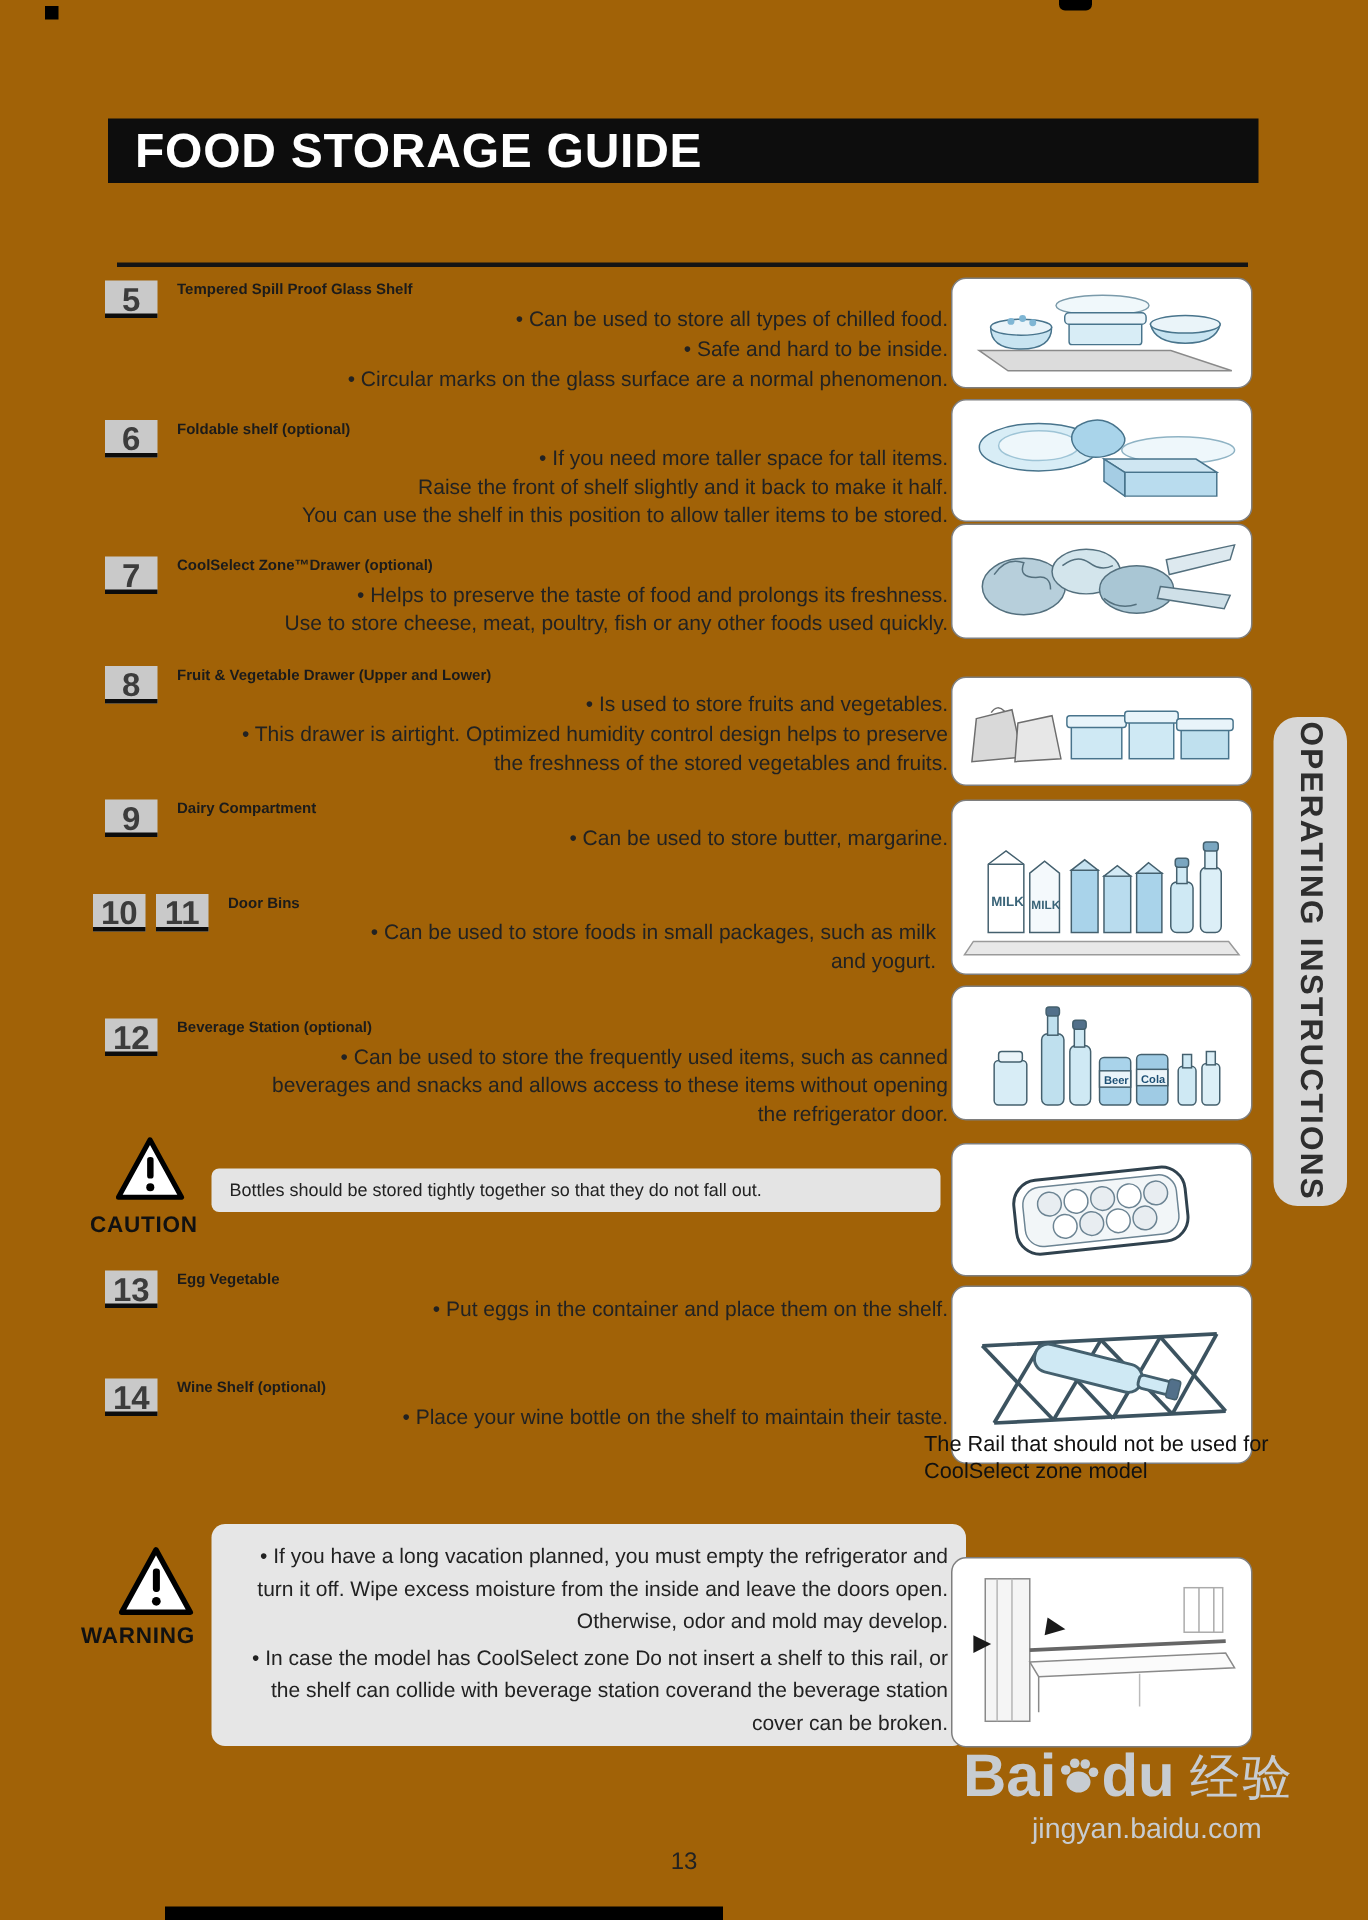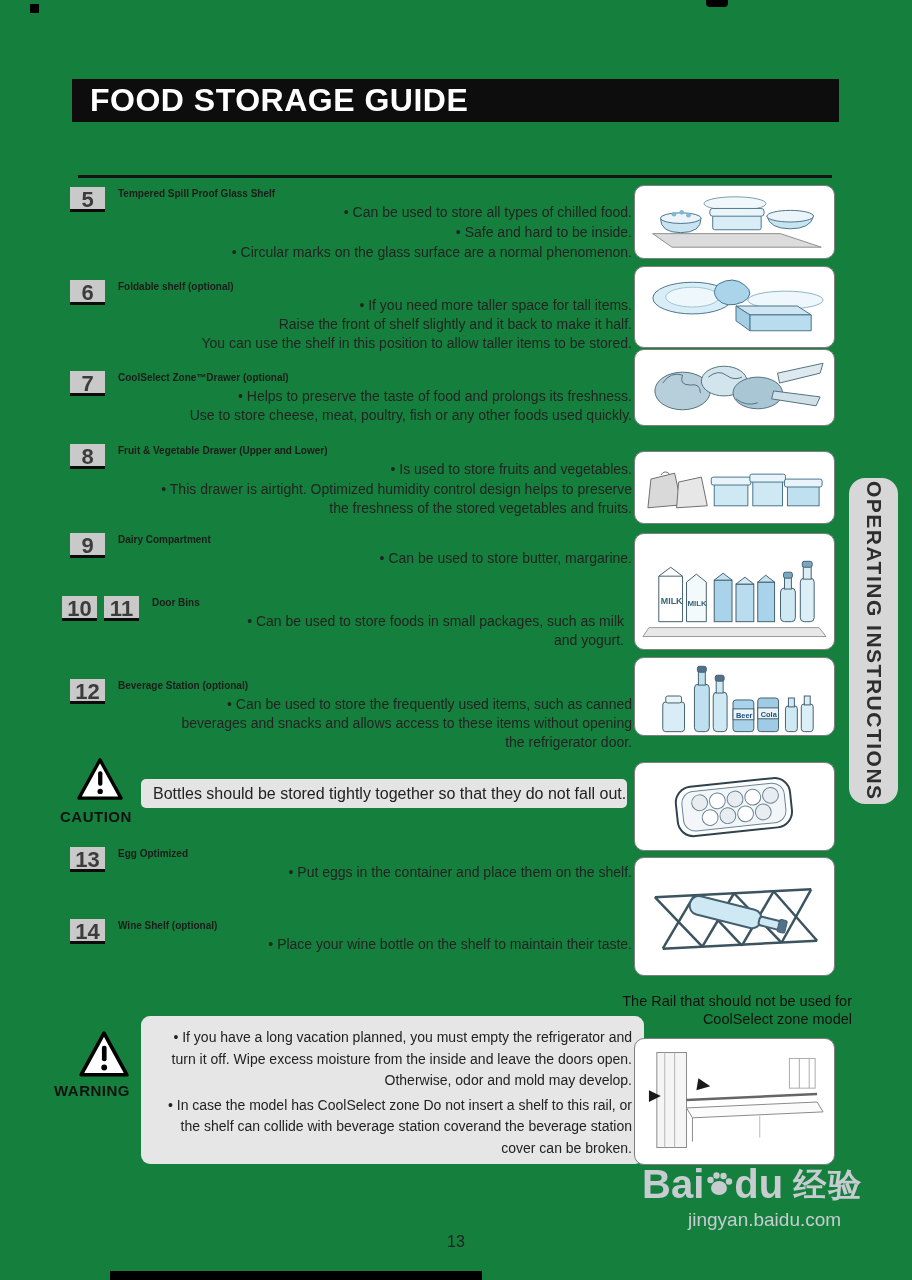--- a/index.html
+++ b/index.html
@@ -1,19 +1,19 @@
 <!DOCTYPE html>
 <html><head>
 <meta charset="utf-8">
 <style>
   * { box-sizing: border-box; }
   body { margin:0; background:#e9e9e9; }
   .page {
     position:relative; width:912px; height:1280px; margin:0 auto;
-    background:#15803d; overflow:hidden;
+    background:#a16207; overflow:hidden;
     font-family:"Liberation Sans", sans-serif; color:#1b1b1b;padding-left:44px;
   }
   .artifact { position:absolute; background:#000; }
 
   .title-bar {
     position:absolute; left:72px; top:79px; width:767px; height:43px;
     background:#0d0d0d; display:flex; align-items:center;
   }
   .title-text { color:#fff; font-size:32px; font-weight:bold; letter-spacing:0.5px; padding-left:18px; }
 
@@ -52,38 +52,38 @@
     writing-mode:vertical-rl; white-space:nowrap;
     font-size:21px; font-weight:bold; letter-spacing:1.5px; color:#2e2e2e;
   }
 
   .tri-icon { position:absolute; }
   .sign-label { position:absolute; font-size:15px; font-weight:bold; letter-spacing:0.5px; color:#111; }
 
   .caution-pill {
     position:absolute; left:141px; top:779px; width:486px; height:29px;
     background:#e4e4e4; border-radius:5px;
-    font-size:16px; line-height:29px; padding-left:12px; color:#222;
+    font-size:12px; line-height:29px; padding-left:12px; color:#222;
   }
   .warning-box {
     position:absolute; left:141px; top:1016px; width:503px; height:148px;
     background:#e6e6e6; border-radius:9px; padding:11px 12px;
   }
   .warning-box .bullets li { line-height:21.5px; margin-bottom:3px; }
 
   .rail-caption {
-    position:absolute; left:616px; top:992px; width:236px;
-    text-align:right; font-size:14.5px; line-height:18px; white-space:pre-line; color:#111;
+    position:absolute; left:616px; top:954px; width:236px;
+    text-align:left; font-size:14.5px; line-height:18px; white-space:pre-line; color:#111;
   }
 
   .page-number { position:absolute; left:0; top:1233px; width:912px; text-align:center; font-size:16px; color:#222; }
 
   .watermark { position:absolute; left:642px; top:1164px; color:#c7ccd1; }
   .wm-line1 { display:flex; align-items:center; font-size:40px; font-weight:bold; line-height:1; }
-  .wm-cn { font-size:33px; margin-left:10px; letter-spacing:2px; font-weight:bold; }
+  .wm-cn { font-size:33px; margin-left:10px; letter-spacing:2px; font-weight:normal; }
   .wm-url { font-size:19px; margin-top:5px; margin-left:46px; }
 </style>
 </head>
 <body>
 
 <div class="page">
 
   <div class="artifact" style="left:30px;top:4px;width:9px;height:9px;"></div>
   <div class="artifact" style="left:706px;top:0;width:22px;height:7px;border-radius:0 0 4px 4px;"></div>
   <div class="artifact" style="left:110px;top:1271px;width:372px;height:9px;"></div>
@@ -194,21 +194,21 @@
     <circle cx="25.2" cy="36" r="2.8" fill="#000"></circle>
   </svg>
   <div class="sign-label" style="left:60px;top:808px">CAUTION</div>
   <div class="caution-pill">Bottles should be stored tightly together so that they do not fall out.</div>
 
   <div class="item" style="top:846px">
     <div class="badges">
       <span class="badge">13</span>
     </div>
     <div class="text-col">
-      <div class="item-heading">Egg Optimized</div>
+      <div class="item-heading">Egg Vegetable</div>
       <ul class="bullets">
         <li>Put eggs in the container and place them on the shelf.</li>
       </ul>
     </div>
   </div>
 
   <div class="item" style="top:918px">
     <div class="badges">
       <span class="badge">14</span>
     </div>
@@ -304,21 +304,21 @@
       <polygon points="118,42 126,35 135,42" fill="#c6e2f1" stroke="#44606e"></polygon>
       <rect x="141" y="48" width="15" height="34" rx="4" fill="#cfe9f4" stroke="#44606e"></rect>
       <rect x="145" y="37" width="7" height="12" fill="#cfe9f4" stroke="#44606e"></rect>
       <rect x="144" y="32" width="9" height="6" rx="2" fill="#7aa6c0" stroke="#44606e"></rect>
       <rect x="161" y="38" width="14" height="44" rx="4" fill="#dceff7" stroke="#44606e"></rect>
       <rect x="164" y="26" width="8" height="13" fill="#dceff7" stroke="#44606e"></rect>
       <rect x="163" y="21" width="10" height="6" rx="2" fill="#7aa6c0" stroke="#44606e"></rect>
     </svg>
   </div>
 
-  <div class="img-box" style="top:657px;height:79px">
+  <div class="img-box" style="top:657px;height:90px">
     <svg width="188" height="82" viewBox="0 0 190 82">
       <rect x="22" y="46" width="22" height="30" rx="3" fill="#d8edf6" stroke="#44606e"></rect>
       <rect x="25" y="40" width="16" height="7" rx="2" fill="#eaf4f9" stroke="#44606e"></rect>
       <rect x="54" y="28" width="15" height="48" rx="4" fill="#bfe0ee" stroke="#44606e"></rect>
       <rect x="58" y="15" width="7" height="14" fill="#bfe0ee" stroke="#44606e"></rect>
       <rect x="57" y="10" width="9" height="6" rx="2" fill="#52708a" stroke="#44606e"></rect>
       <rect x="73" y="36" width="14" height="40" rx="4" fill="#cfe9f4" stroke="#44606e"></rect>
       <rect x="76" y="24" width="7" height="13" fill="#cfe9f4" stroke="#44606e"></rect>
       <rect x="75" y="19" width="9" height="6" rx="2" fill="#52708a" stroke="#44606e"></rect>
       <rect x="93" y="44" width="21" height="32" rx="3" fill="#a9d3ea" stroke="#44606e"></rect>

